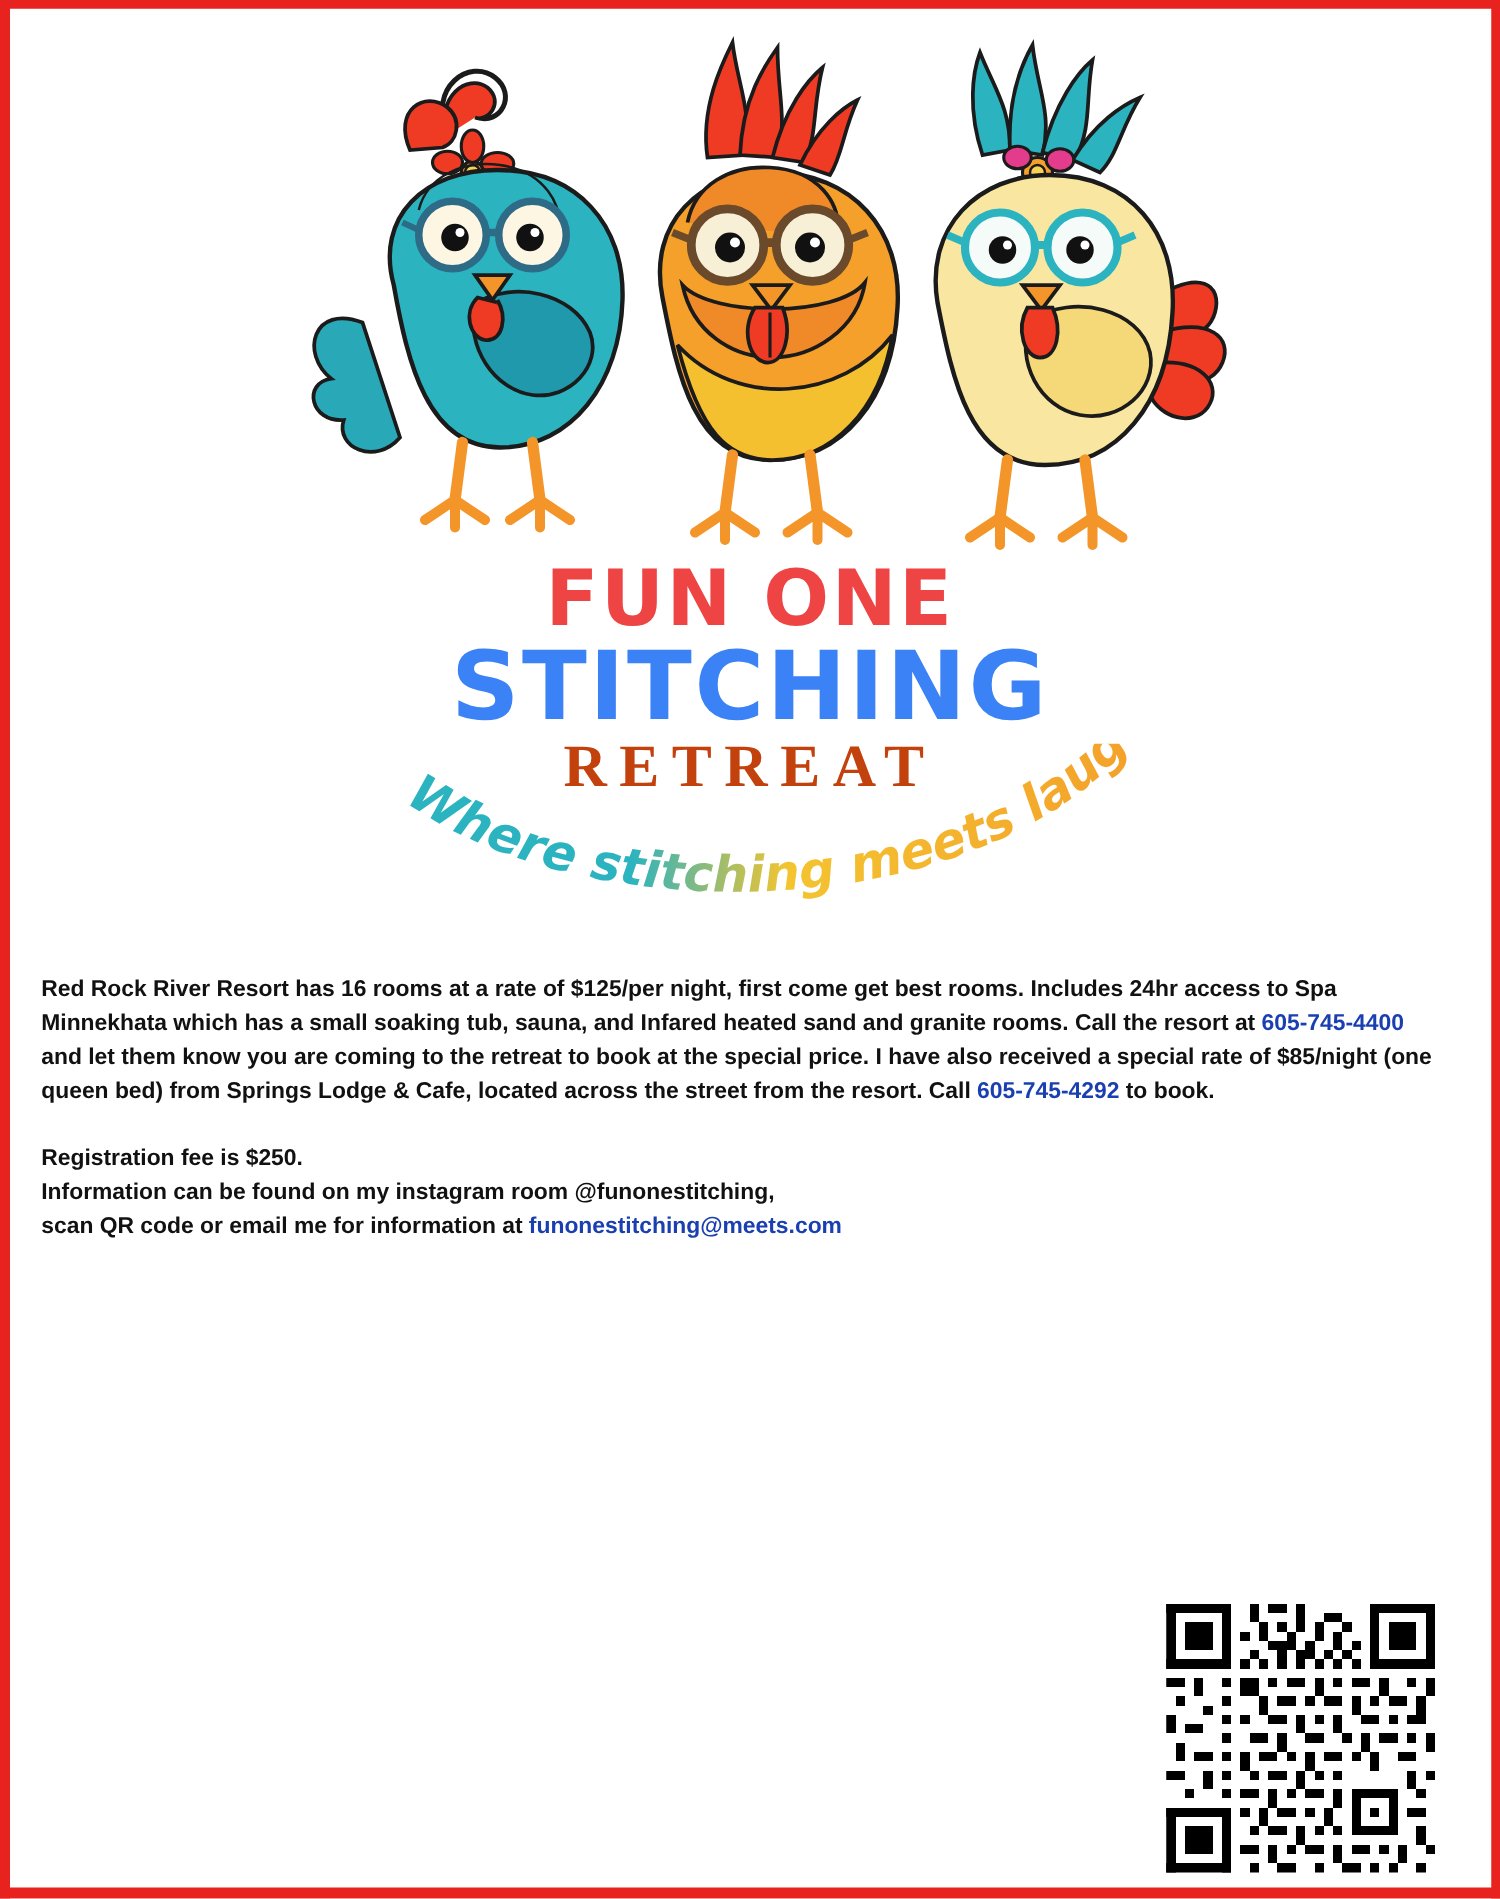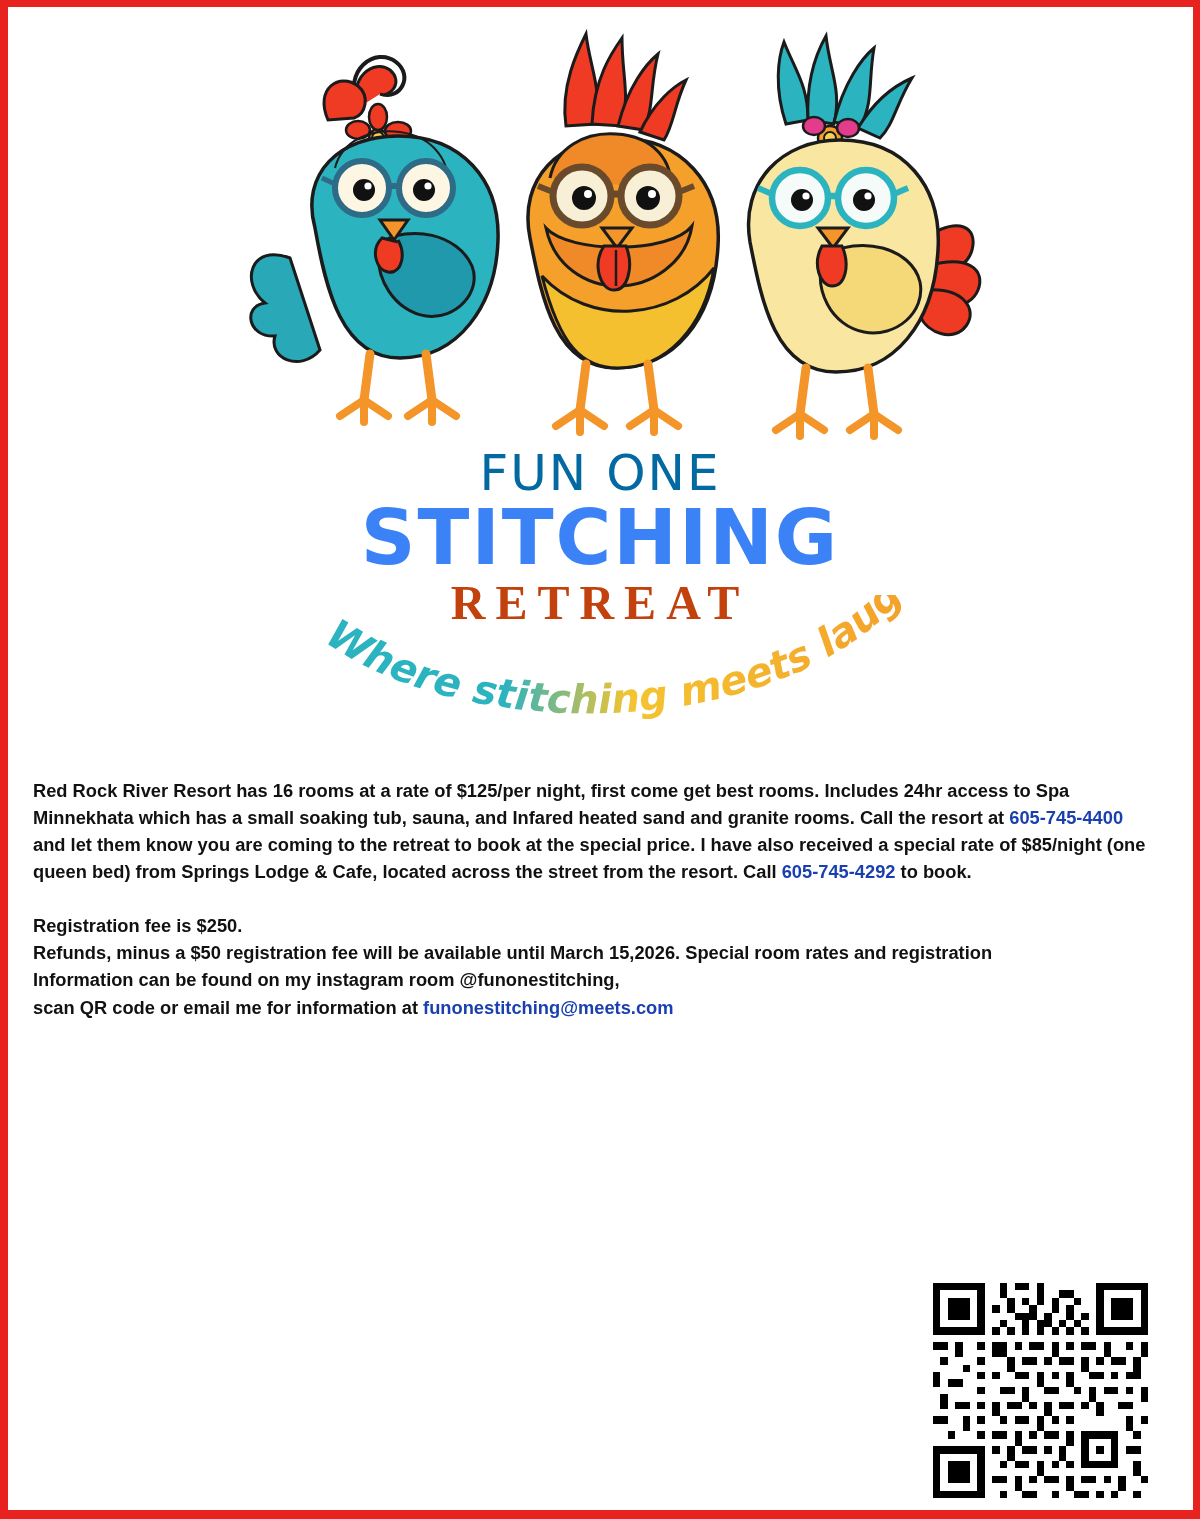--- a/index.html
+++ b/index.html
@@ -45,24 +45,24 @@
 
   .title-wrap {
     position: absolute;
     left: 0;
     top: 440px;
     width: 1200px;
     text-align: center;
   }
   .t-fun-one {
     font-family: "DejaVu Sans", sans-serif;
-    font-weight: normal;
-    font-size: 50px;
+    font-weight: bold;
+    font-size: 62px;
     letter-spacing: 2px;
-    color: #0369a1;
+    color: #ef4444;
     line-height: 0.95;
   }
   .t-stitching {
     font-family: "DejaVu Sans", sans-serif;
     font-weight: bold;
     font-size: 76px;
     letter-spacing: 2px;
     color: #3b82f6;
     line-height: 1.0;
     margin-top: 2px;
@@ -292,21 +292,20 @@
   <div class="body-text">
 
 
 
     <p>
       <span>Red Rock River Resort has 16 rooms at a rate of $125/per night, first come get best rooms. Includes 24hr access to Spa Minnekhata which has a small soaking tub, sauna, and Infared heated sand and granite rooms. Call the resort at </span><span class="phone">605-745-4400</span><span> and let them know you are coming to the retreat to book at the special price. I have also received a special rate of $85/night (one queen bed) from Springs Lodge &amp; Cafe, located across the street from the resort. Call </span><span class="phone">605-745-4292</span><span> to book.</span>
     </p>
 
     <p class="reg-block tight">
       <span class="l">Registration fee is $250.</span>
-      <span class="l">Refunds, minus a $50 registration fee will be available until March 15,2026. Special room rates and registration</span>
       <span class="l">Information can be found on my instagram room @funonestitching,</span>
       <span class="l"><span>scan QR code or email me for information at </span><span class="email">funonestitching@meets.com</span></span>
     </p>
   </div>
 
   <div class="qr">
     <svg width="215" height="215" viewBox="0 0 29 29" shape-rendering="crispEdges" xmlns="http://www.w3.org/2000/svg">
       <rect width="29" height="29" fill="#ffffff"></rect>
       <g fill="#000000">
 

